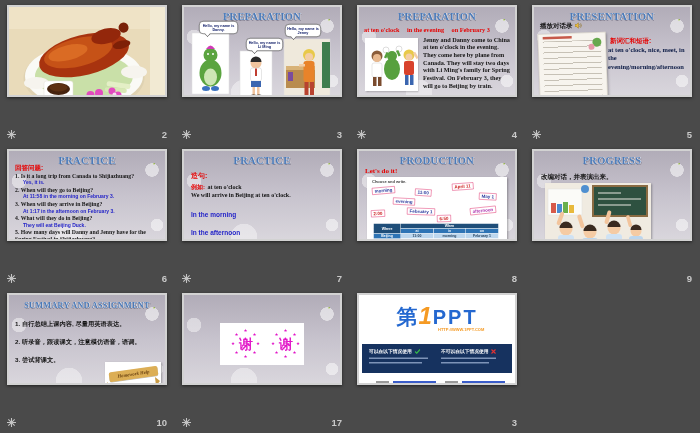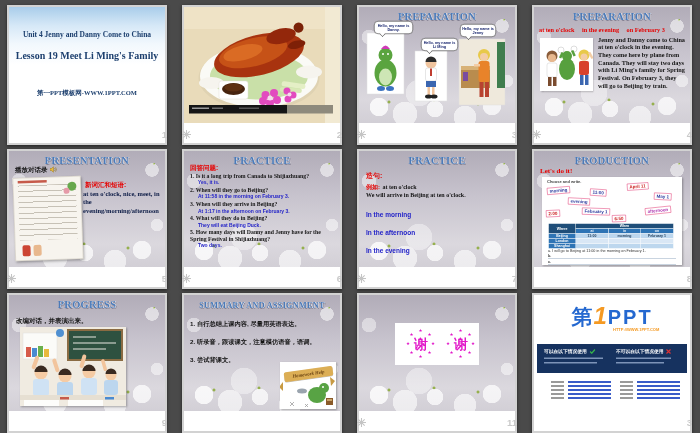--- a/index.html
+++ b/index.html
@@ -1,19 +1,19 @@
 <!DOCTYPE html>
 <html><head>
 <meta charset="utf-8">
 <style>
   html,body{margin:0;padding:0;background:#4a4a4a;font-family:"Liberation Sans",sans-serif;}
   .board{position:relative;width:700px;height:433px;background:#4a4a4a;display:grid;
          grid-template-columns:repeat(4,175px);grid-template-rows:repeat(3,144px);overflow:hidden;}
   .cell{position:relative;}
-  .thumb{position:absolute;left:7px;top:5px;width:160px;height:140px;box-sizing:border-box;
+  .thumb{position:absolute;left:7px;top:5px;width:160px;height:92px;box-sizing:border-box;
          border:2px solid #d2d2d2;background:#fff;overflow:hidden;box-shadow:0 1px 3px rgba(0,0,0,.55);}
   .art{position:absolute;left:0;top:0;width:312px;height:232px;transform:scale(.5);transform-origin:0 0;overflow:hidden;}
   .meta{position:absolute;left:7px;top:128px;width:160px;height:13px;display:flex;justify-content:space-between;align-items:center;}
   .num{color:#c9c9c9;font-size:9.5px;font-weight:bold;}
   .astar{line-height:0;}
 
   
   .lav{background:
     radial-gradient(circle at 40px 200px, rgba(255,255,255,.8) 0 18px, transparent 19px),
     radial-gradient(circle at 92px 214px, rgba(255,255,255,.6) 0 24px, transparent 25px),
@@ -127,35 +127,20 @@
   .grp{position:absolute;top:172px;display:flex;gap:8px;}
   .g1{left:34px;} .g2{left:172px;}
   .grp .gl .b{width:26px;height:4px;background:#9a9a9a;margin-bottom:4px;}
   .grp .gr .b{width:86px;height:4px;background:#3a5cc8;margin-bottom:4px;}
 </style>
 </head>
 <body>
 
 <div class="board">
 
-  <div class="cell">
-    <div class="thumb">
-      <div class="art s1art">
-        <div class="s1-unit">Unit 4  Jenny and Danny Come to China</div>
-        <div class="s1-title">Lesson 19  Meet Li Ming's Family</div>
-        <div class="s1-wm">第一PPT模板网-WWW.1PPT.COM</div>
-      </div>
-    </div>
-    <div class="meta">
-      <span class="astar" style="visibility: hidden;"><svg width="9" height="9" viewBox="0 0 12 12">
-            <path d="M6 0v12M0 6h12M1.8 1.8l8.4 8.4M10.2 1.8l-8.4 8.4" stroke="#c4c4c4" stroke-width="1.4"></path>
-          </svg></span>
-      <span class="num">1</span>
-    </div>
-  </div>
 
   <div class="cell">
     <div class="thumb">
       <svg class="art" viewBox="0 0 312 232">
         <rect width="312" height="232" fill="#e9dbba"></rect>
         <rect y="0" width="312" height="44" fill="#efe3c6"></rect>
         <rect x="282" width="30" height="232" fill="#f2ead3"></rect>
         <ellipse cx="150" cy="142" rx="121" ry="64" fill="#dfd2b2"></ellipse>
         <ellipse cx="150" cy="138" rx="118" ry="62" fill="#fafaf6"></ellipse>
         <ellipse cx="150" cy="138" rx="98" ry="47" fill="#c9e0a8"></ellipse>
@@ -504,20 +489,26 @@
             <circle cx="86" cy="50" r="2" fill="#fff"></circle>
             <rect x="92" y="72" width="14" height="14" fill="#8a5a2a"></rect>
             <rect x="94" y="74" width="10" height="4" fill="#c8a46a"></rect>
             <ellipse cx="44" cy="58" rx="10" ry="5" fill="#9aa4ae"></ellipse>
             <path d="M20 80 l8 8 M28 80 l-8 8 M50 84 l6 6 M56 84 l-6 6" stroke="#9a9a9a" stroke-width="1.5"></path>
           </svg>
           <div class="ribbon">Homework Help</div>
         </div>
       </div>
     </div>
+    <div class="meta">
+        <span class="astar"><svg width="9" height="9" viewBox="0 0 12 12">
+            <path d="M6 0v12M0 6h12M1.8 1.8l8.4 8.4M10.2 1.8l-8.4 8.4" stroke="#c4c4c4" stroke-width="1.4"></path>
+          </svg></span>
+      <span class="num">10</span>
+      </div>
   </div>
 
   <div class="cell">
     <div class="thumb">
       <div class="art lav">
         <div class="s11-box">
           <div class="cluster cl1">
             <span class="ch">谢</span>
             <span class="st" style="left:27px;top:0">★</span>
             <span class="st" style="left:45px;top:8px">★</span>
@@ -539,21 +530,21 @@
             <span class="st" style="left:2px;top:26px">★</span>
             <span class="st" style="left:9px;top:8px">★</span>
           </div>
         </div>
       </div>
     </div>
     <div class="meta">
         <span class="astar"><svg width="9" height="9" viewBox="0 0 12 12">
             <path d="M6 0v12M0 6h12M1.8 1.8l8.4 8.4M10.2 1.8l-8.4 8.4" stroke="#c4c4c4" stroke-width="1.4"></path>
           </svg></span>
-      <span class="num">11</span>
+      <span class="num">17</span>
       </div>
   </div>
 
   <div class="cell">
     <div class="thumb">
       <div class="art s12art">
         <div class="logo">
           <span class="l-di">第</span><span class="l-one">1</span><span class="l-ppt">PPT</span>
         </div>
         <div class="l-url">HTTP://WWW.1PPT.COM</div>

